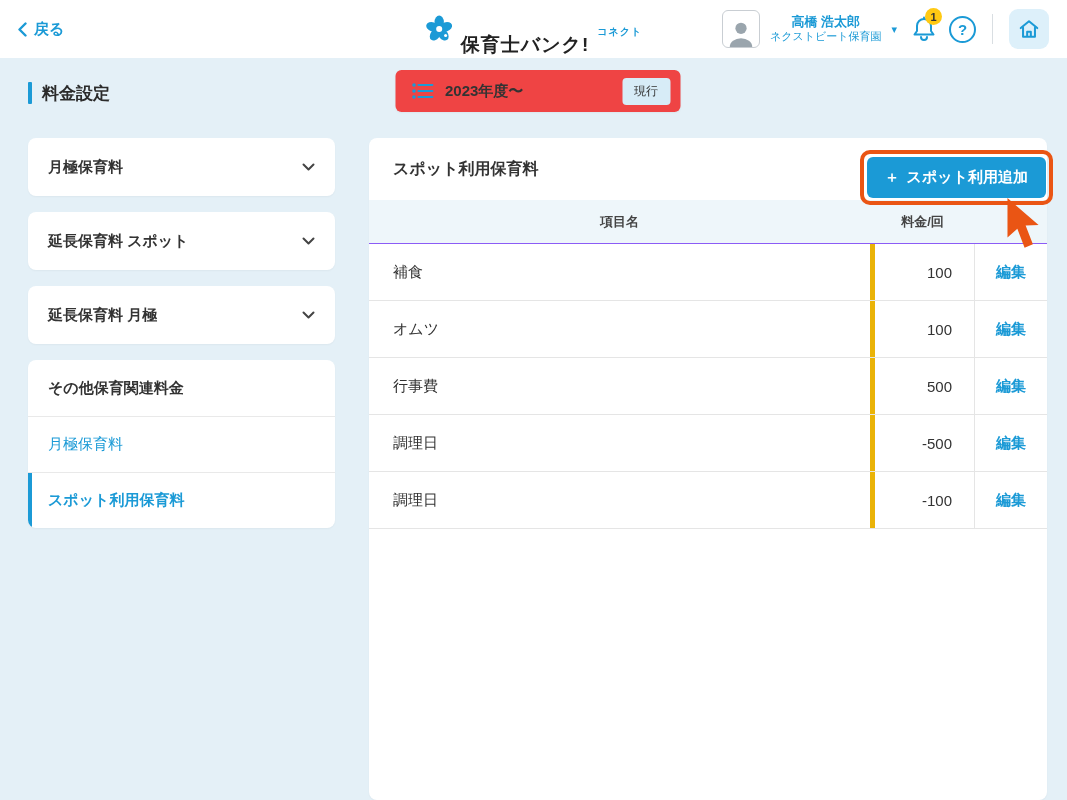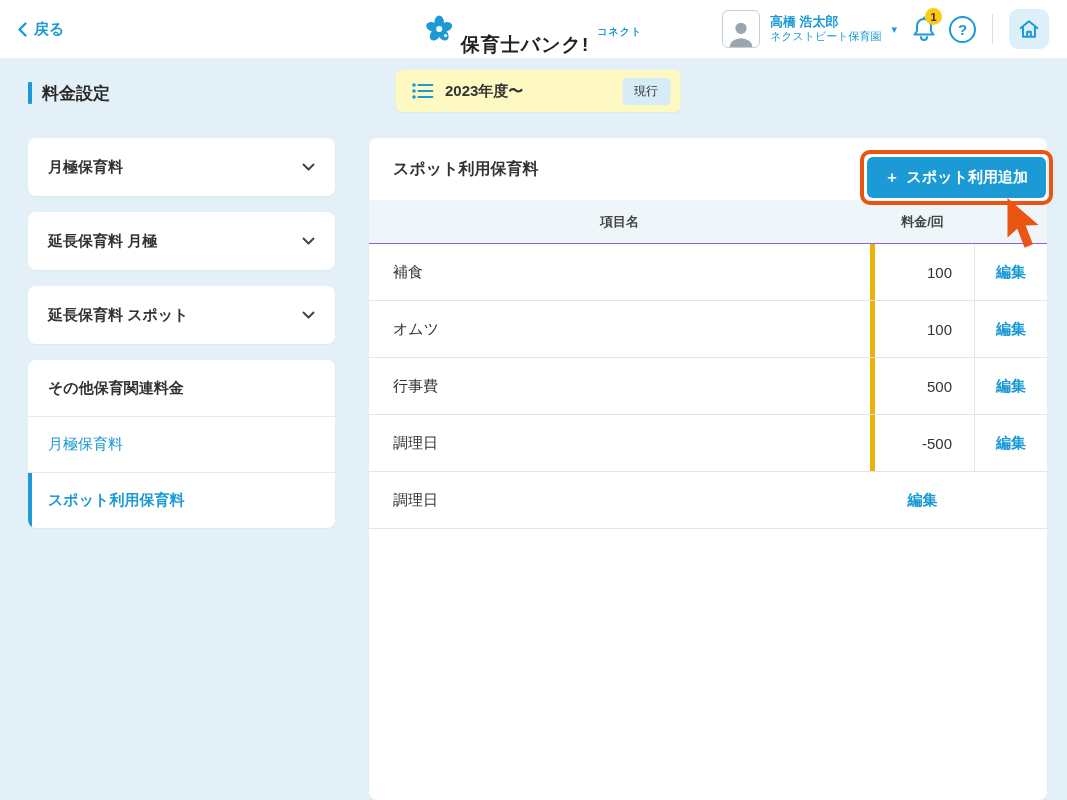--- a/index.html
+++ b/index.html
@@ -1,21 +1,21 @@
 <!DOCTYPE html>
 <html lang="ja"><head>
 <meta charset="utf-8">
 <title>料金設定</title>
 <style>
   * { box-sizing: border-box; margin: 0; padding: 0; }
   body { margin: 0; background: #cfe3ef; font-family: "Liberation Sans", "DejaVu Sans", sans-serif; }
   .screen { position: relative; width: 1067px; height: 800px; background: #E4F0F7; overflow: hidden; margin: 0 auto; }
 
   
-  .app-header { height: 58px; background: #fff; display: flex; align-items: center; padding: 16px 18px; position: relative; }
+  .app-header { height: 58px; background: #fff; display: flex; align-items: center; padding: 16px 18px; position: relative; text-align: center; }
   .back { display: flex; align-items: center; gap: 7px; color: #1B9AD6; font-weight: bold; font-size: 15px; cursor: pointer; text-decoration: none; }
   .logo { position: absolute; left: 50%; transform: translateX(-50%); display: flex; align-items: center; gap: 8px; }
   .logo-text { font-size: 19px; font-weight: bold; color: #222; letter-spacing: 1px; margin-top: 31px; }
   .logo-sub { font-size: 10px; font-weight: bold; color: #1B9AD6; letter-spacing: 1px; margin-top: 6px; }
   .header-right { margin-left: auto; display: flex; align-items: center; gap: 10px; }
   .avatar { width: 38px; height: 38px; border-radius: 6px; border: 1px solid #C9CED3; background: #fff; display: flex; align-items: flex-end; justify-content: center; overflow: hidden; cursor: pointer; }
   .user-meta { line-height: 1.25; cursor: pointer; }
   .user-name { font-size: 13px; font-weight: bold; color: #1B9AD6; }
   .org-name { font-size: 11px; color: #1B9AD6; }
   .caret { color: #1B9AD6; font-size: 11px; margin: 0 2px 0 0; cursor: pointer; }
@@ -23,21 +23,21 @@
   .bell-badge { position: absolute; top: -5px; right: -3px; width: 17px; height: 17px; border-radius: 50%; background: #FFC913; color: #333; font-size: 11px; font-weight: bold; display: flex; align-items: center; justify-content: center; }
   .help { width: 27px; height: 27px; border-radius: 50%; border: 2.5px solid #1B9AD6; color: #1B9AD6; font-size: 15px; font-weight: bold; display: flex; align-items: center; justify-content: center; cursor: pointer; }
   .vdiv { width: 1px; height: 30px; background: #D9DEE2; margin: 0 6px; }
   .home-btn { width: 40px; height: 40px; border-radius: 9px; background: #DDF0FA; display: flex; align-items: center; justify-content: center; cursor: pointer; }
 
   
   .content { padding: 12px 20px 0 28px; }
   .top-bar { position: relative; height: 46px; display: flex; align-items: center; }
   .page-title { display: flex; align-items: center; gap: 10px; font-size: 17px; font-weight: bold; color: #2b2b2b; }
   .title-accent { width: 4px; height: 22px; background: #1B9AD6; border-radius: 1px; }
-  .year-selector { position: absolute; left: 50%; top: 0; transform: translateX(-50%); width: 285px; height: 42px; background: #fef9c3; border-radius: 6px; display: flex; align-items: center; gap: 12px; padding: 0 10px 0 16px; cursor: pointer; box-shadow: 0 1px 2px rgba(0,0,0,0.04); }
+  .year-selector { position: absolute; left: 50%; top: 0; transform: translateX(-50%); width: 285px; height: 42px; background: #ef4444; border-radius: 6px; display: flex; align-items: center; gap: 12px; padding: 0 10px 0 16px; cursor: pointer; box-shadow: 0 1px 2px rgba(0,0,0,0.04); }
   .year-label { font-size: 15px; font-weight: bold; color: #333; }
   .year-badge { margin-left: auto; background: #D7ECF7; color: #333; font-size: 12px; padding: 5px 12px; border-radius: 4px; }
 
   .columns { display: flex; gap: 34px; align-items: flex-start; margin-top: 22px; justify-content: space-between; }
 
   
   .sidebar { width: 307px; flex-shrink: 0; }
   .card { background: #fff; border-radius: 8px; margin-bottom: 16px; box-shadow: 0 1px 2px rgba(0,0,0,0.04); overflow: hidden; }
   .accordion { height: 58px; display: flex; align-items: center; justify-content: space-between; padding: 0 20px; font-size: 15px; font-weight: bold; color: #333; cursor: pointer; }
   .group-header { height: 56px; display: flex; align-items: center; padding: 0 20px; font-size: 15px; font-weight: bold; color: #333; }
@@ -147,27 +147,27 @@
     <div class="columns">
 
       <aside class="sidebar">
         <div class="card accordion">
           <span>月極保育料</span>
           <svg width="13" height="8" viewBox="0 0 13 8">
               <polyline points="1.5,1.5 6.5,6.5 11.5,1.5" fill="none" stroke="#444" stroke-width="2" stroke-linecap="round" stroke-linejoin="round"></polyline>
             </svg>
         </div>
         <div class="card accordion">
-          <span>延長保育料 月極</span>
+          <span>延長保育料 スポット</span>
           <svg width="13" height="8" viewBox="0 0 13 8">
               <polyline points="1.5,1.5 6.5,6.5 11.5,1.5" fill="none" stroke="#444" stroke-width="2" stroke-linecap="round" stroke-linejoin="round"></polyline>
             </svg>
         </div>
         <div class="card accordion">
-          <span>延長保育料 スポット</span>
+          <span>延長保育料 月極</span>
           <svg width="13" height="8" viewBox="0 0 13 8">
               <polyline points="1.5,1.5 6.5,6.5 11.5,1.5" fill="none" stroke="#444" stroke-width="2" stroke-linecap="round" stroke-linejoin="round"></polyline>
             </svg>
         </div>
         <div class="card">
           <div class="group-header">その他保育関連料金</div>
           <div class="group-item">月極保育料</div>
           <div class="group-item selected">スポット利用保育料</div>
         </div>
       </aside>
@@ -216,20 +216,21 @@
         </div>
         <div class="t-row">
           <div class="cell name">調理日</div>
           <div class="cell fee">-500</div>
           <div class="cell edit">
               <button class="edit-link">編集</button>
             </div>
         </div>
         <div class="t-row">
           <div class="cell name">調理日</div>
+          <div class="cell fee">-100</div>
           <div class="cell edit">
               <button class="edit-link">編集</button>
             </div>
         </div>
 
       </section>
     </div>
   </div>
 </div>
 

